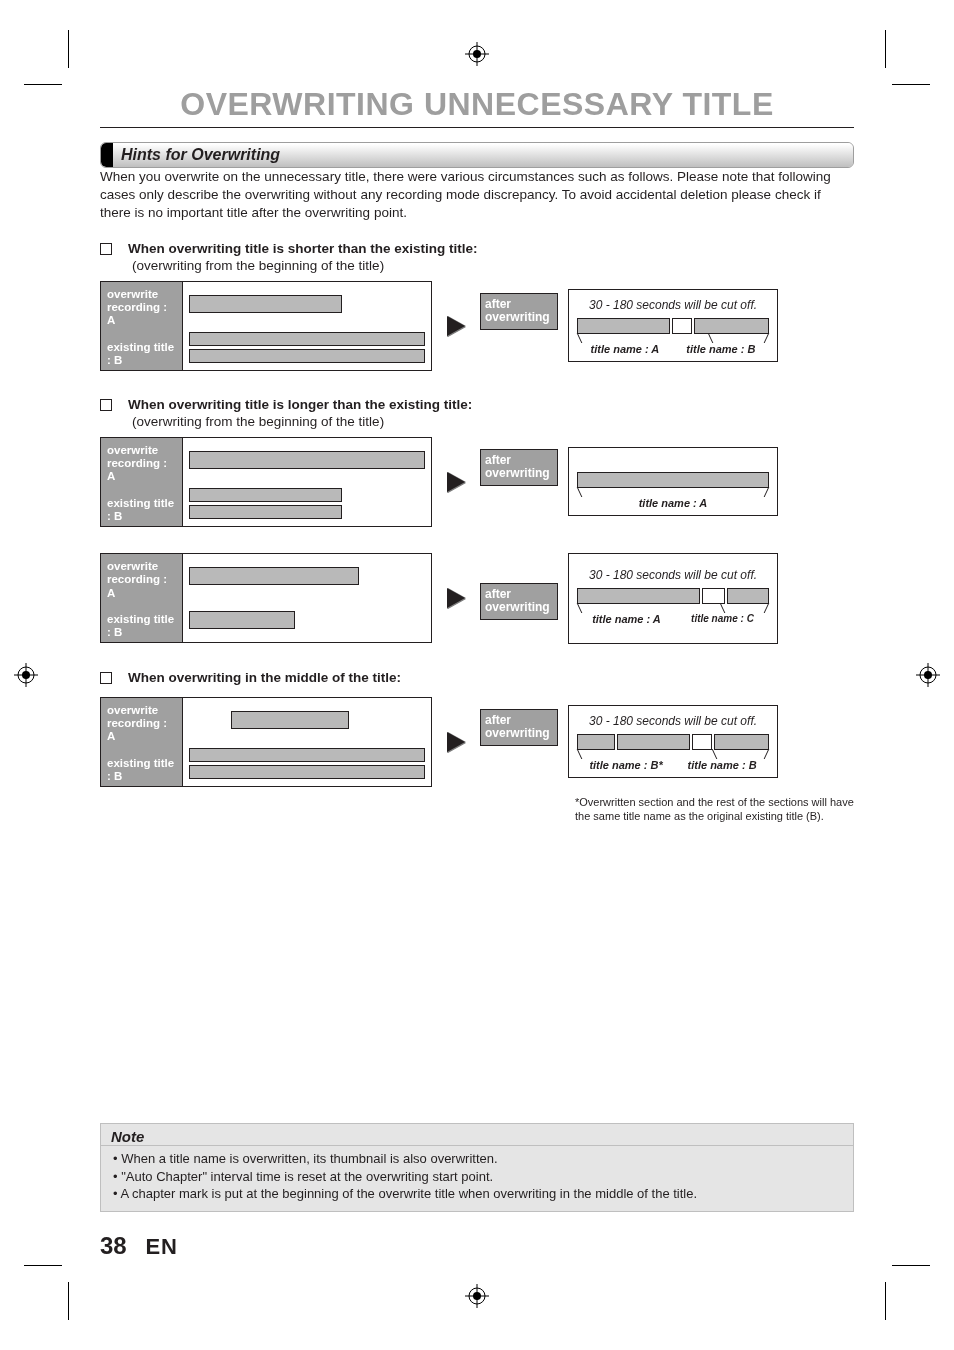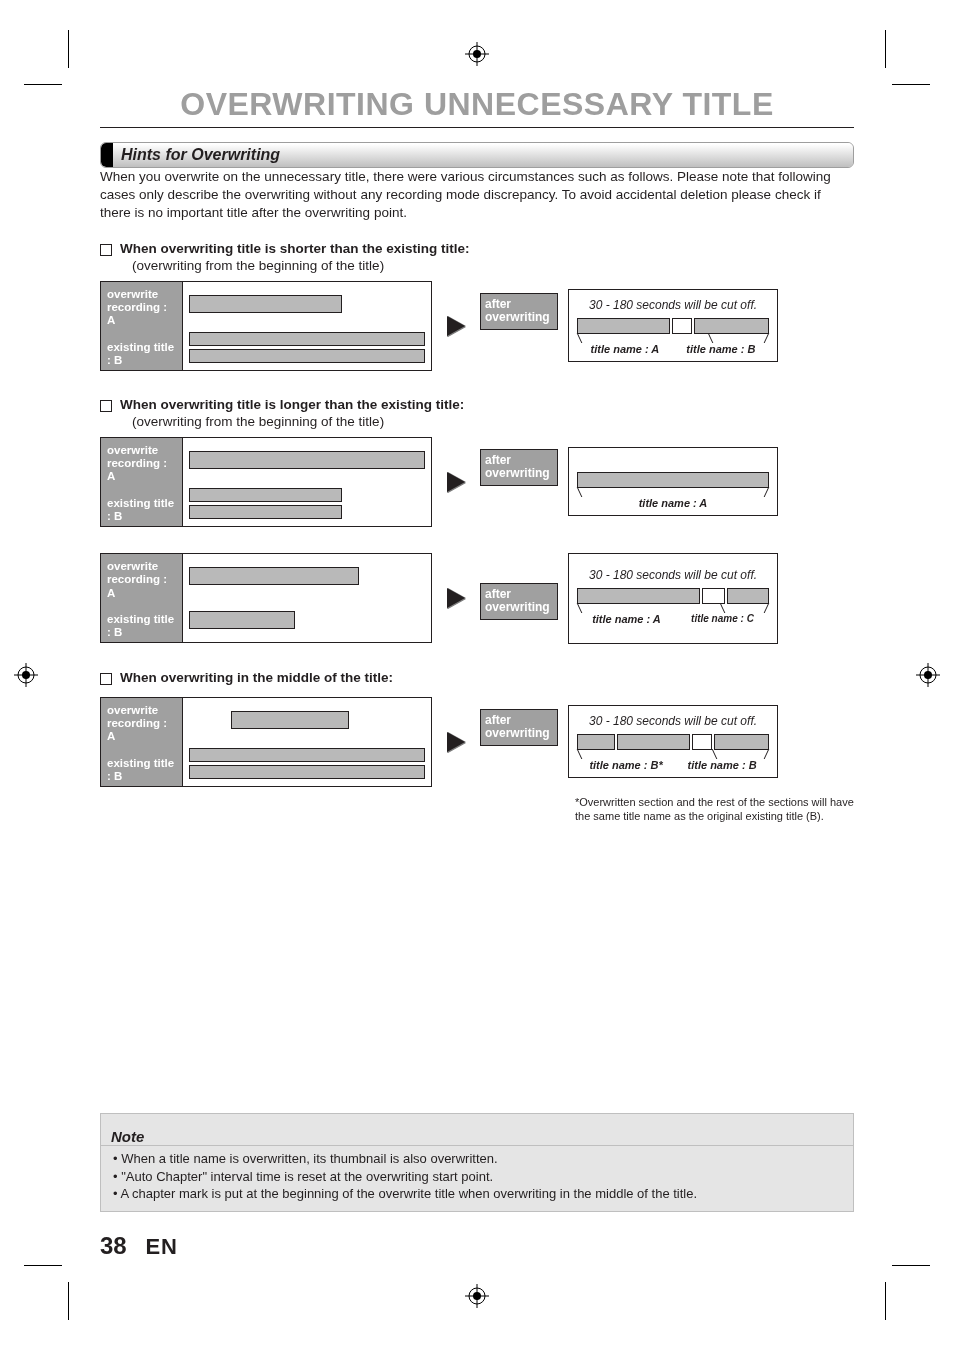--- a/index.html
+++ b/index.html
@@ -63,22 +63,22 @@
 
   .intro {
     font-size: 13.5px;
     line-height: 1.35;
     margin-bottom: 18px;
   }
 
   
   .cond {
     display: flex;
-    align-items: flex-end;
-    gap: 8px;
+    align-items: center;
+    gap: 16px;
     margin-bottom: 2px;
   }
   .cond .box {
     width: 12px; height: 12px;
     border: 1.3px solid #231f20;
     margin-top: 2px;
     flex: 0 0 auto;
   }
   .cond .text { font-weight: 700; font-size: 13.5px; }
   .sub {
@@ -198,21 +198,21 @@
     position: absolute;
     left: 0; right: 0;
     bottom: 58px;
     border: 1px solid #bfbfbf;
     background: #e5e5e5;
   }
   .note-title {
     font-style: italic;
     font-weight: 700;
     font-size: 15px;
-    padding: 14px 10px 0px 10px;
+    padding: 4px 10px 0px 10px;
     border-bottom: 1px solid #bfbfbf;
   }
   .note-list {
     list-style: none;
     padding: 4px 12px 8px 12px;
     font-size: 13px;
     line-height: 1.35;
   }
   .note-list li::before { content: "• "; }
 

